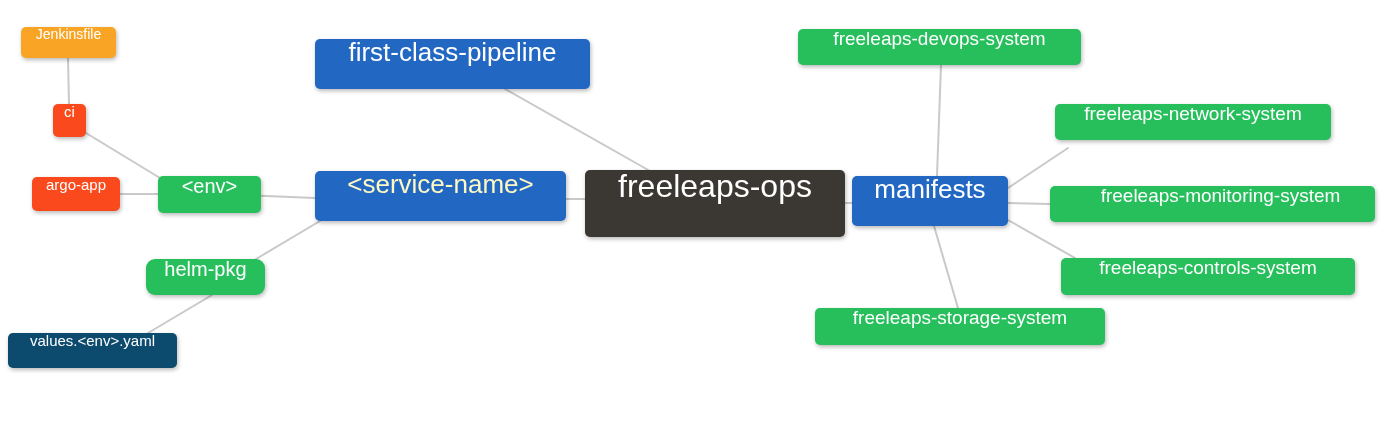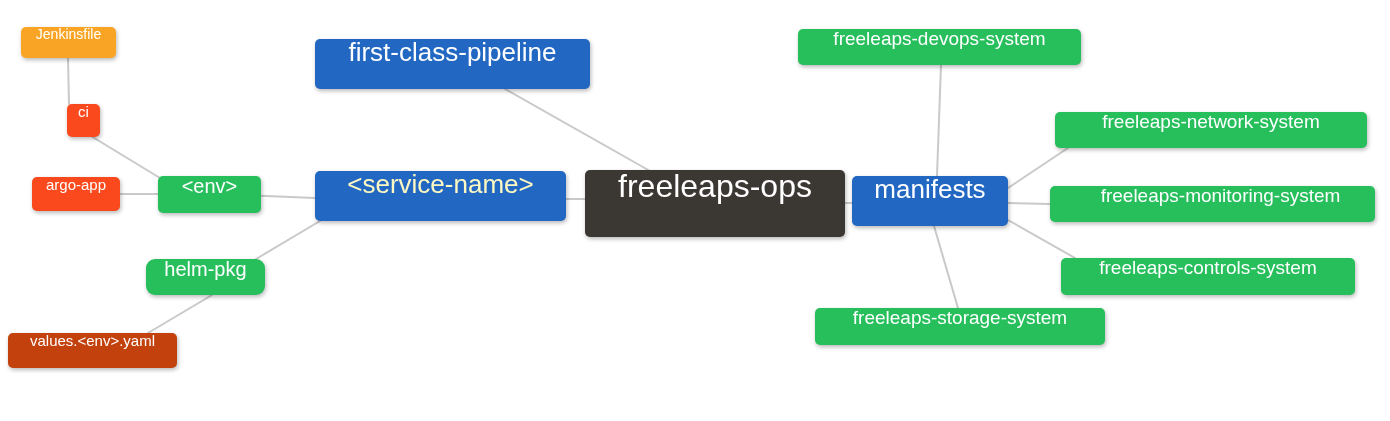--- a/index.html
+++ b/index.html
@@ -58,51 +58,51 @@
       <line x1="937" y1="176" x2="941" y2="65" stroke="#c9c9c9" stroke-width="2" stroke-linecap="round"></line>
       <line x1="1008" y1="188" x2="1068" y2="148" stroke="#c9c9c9" stroke-width="2" stroke-linecap="round"></line>
       <line x1="1008" y1="203" x2="1050" y2="204" stroke="#c9c9c9" stroke-width="2" stroke-linecap="round"></line>
       <line x1="1008" y1="220" x2="1075" y2="258" stroke="#c9c9c9" stroke-width="2" stroke-linecap="round"></line>
       <line x1="934" y1="226" x2="958" y2="308" stroke="#c9c9c9" stroke-width="2" stroke-linecap="round"></line>
     </svg>
   <div id="nodes">
       <div class="node" style="left: 21px; top: 27px; width: 95px; height: 31px; background: rgb(249, 164, 36); font-size: 14px; color: rgb(255, 255, 255);">
         <span>Jenkinsfile</span>
       </div>
-      <div class="node" style="left: 67px; top: 104px; width: 33px; height: 33px; background: rgb(250, 74, 29); font-size: 15px; color: rgb(255, 255, 255);">
+      <div class="node" style="left: 53px; top: 104px; width: 33px; height: 33px; background: rgb(250, 74, 29); font-size: 15px; color: rgb(255, 255, 255);">
         <span>ci</span>
       </div>
       <div class="node" style="left: 32px; top: 177px; width: 88px; height: 34px; background: rgb(250, 74, 29); font-size: 15px; color: rgb(255, 255, 255);">
         <span>argo-app</span>
       </div>
       <div class="node" style="left: 158px; top: 176px; width: 103px; height: 37px; background: rgb(38, 191, 92); font-size: 20px; color: rgb(255, 255, 255);">
         <span>&lt;env&gt;</span>
       </div>
       <div class="node" style="left: 146px; top: 259px; width: 119px; height: 36px; background: rgb(38, 191, 92); font-size: 20px; color: rgb(255, 255, 255); border-radius: 9px;">
         <span>helm-pkg</span>
       </div>
-      <div class="node" style="left: 8px; top: 333px; width: 169px; height: 35px; background: #c2410c; font-size: 15px; color: rgb(255, 255, 255);">
+      <div class="node" style="left: 8px; top: 333px; width: 169px; height: 35px; background: #0c4a6e; font-size: 15px; color: rgb(255, 255, 255);">
         <span>values.&lt;env&gt;.yaml</span>
       </div>
       <div class="node" style="left: 315px; top: 39px; width: 275px; height: 50px; background: rgb(34, 104, 195); font-size: 26px; color: rgb(255, 255, 255);">
         <span>first-class-pipeline</span>
       </div>
       <div class="node" style="left: 315px; top: 171px; width: 251px; height: 50px; background: rgb(34, 104, 195); font-size: 26px; color: #fef9c3;">
         <span>&lt;service-name&gt;</span>
       </div>
       <div class="node" style="left: 585px; top: 170px; width: 260px; height: 67px; background: rgb(59, 55, 51); font-size: 32px; color: rgb(255, 255, 255);">
         <span>freeleaps-ops</span>
       </div>
       <div class="node" style="left: 852px; top: 176px; width: 156px; height: 50px; background: rgb(34, 104, 195); font-size: 26px; color: rgb(255, 255, 255);">
         <span>manifests</span>
       </div>
       <div class="node" style="left: 798px; top: 29px; width: 283px; height: 36px; background: rgb(38, 191, 92); font-size: 19px; color: rgb(255, 255, 255);">
         <span>freeleaps-devops-system</span>
       </div>
-      <div class="node" style="left: 1055px; top: 112px; width: 312px; height: 36px; background: rgb(38, 191, 92); font-size: 19px; color: rgb(255, 255, 255);">
+      <div class="node" style="left: 1055px; top: 104px; width: 276px; height: 36px; background: rgb(38, 191, 92); font-size: 19px; color: rgb(255, 255, 255);">
         <span>freeleaps-network-system</span>
       </div>
       <div class="node" style="left: 1050px; top: 186px; width: 325px; height: 36px; background: rgb(38, 191, 92); font-size: 19px; color: rgb(255, 255, 255); padding-left: 16px;">
         <span>freeleaps-monitoring-system</span>
       </div>
       <div class="node" style="left: 1061px; top: 258px; width: 294px; height: 37px; background: rgb(38, 191, 92); font-size: 19px; color: rgb(255, 255, 255);">
         <span>freeleaps-controls-system</span>
       </div>
       <div class="node" style="left: 815px; top: 308px; width: 290px; height: 37px; background: rgb(38, 191, 92); font-size: 19px; color: rgb(255, 255, 255);">
         <span>freeleaps-storage-system</span>

